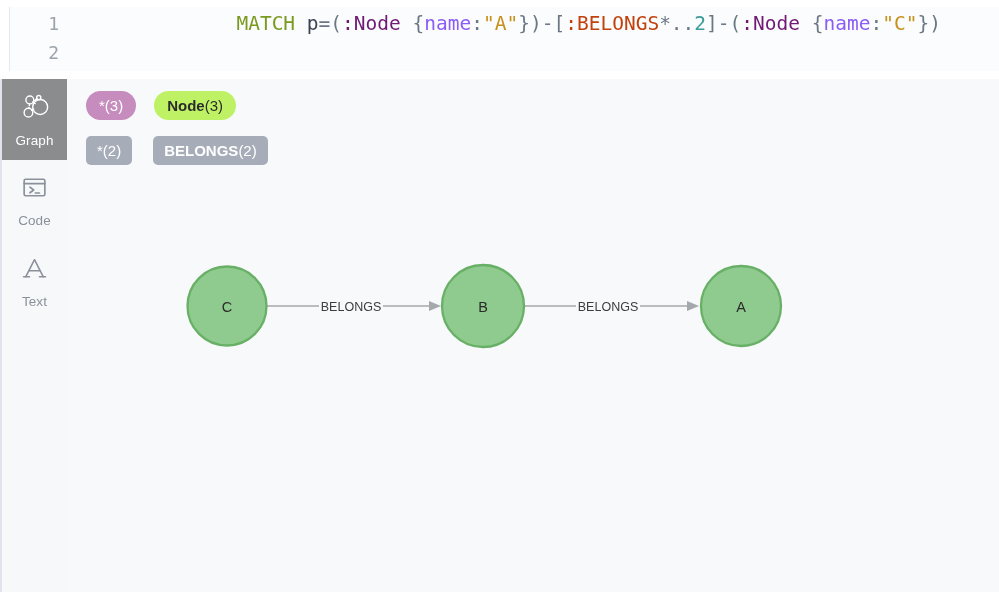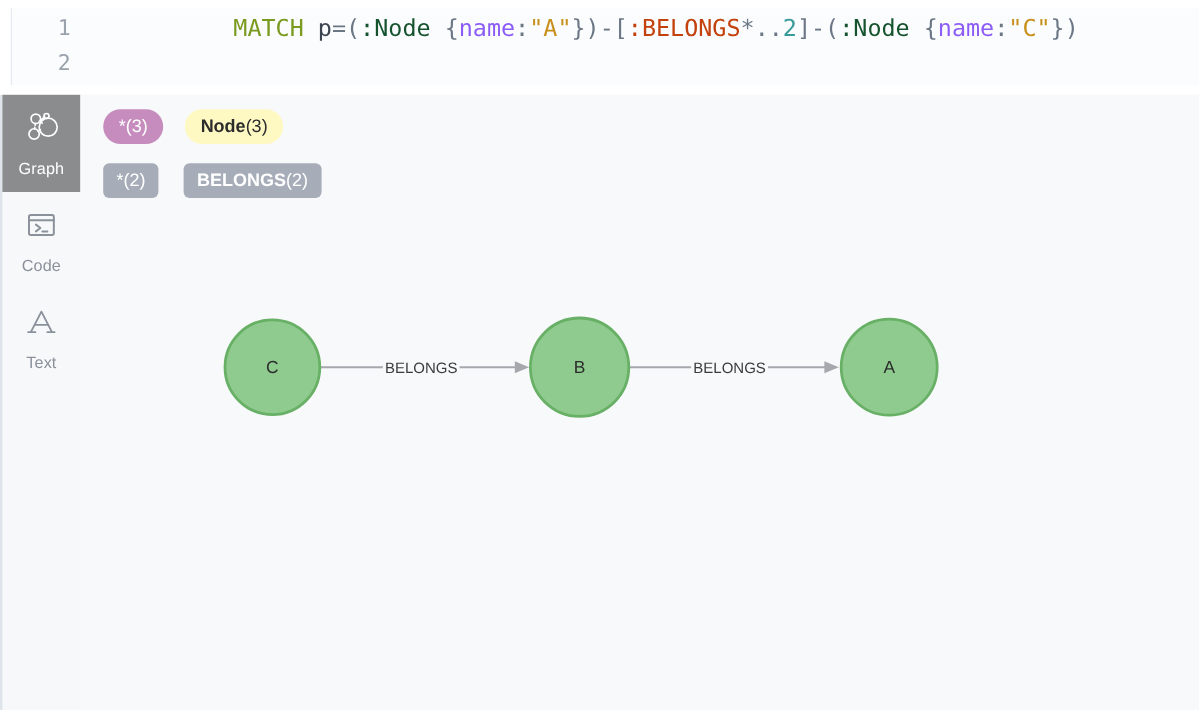--- a/index.html
+++ b/index.html
@@ -61,24 +61,24 @@
     font-family: "DejaVu Sans Mono", "Liberation Mono", monospace;
     font-size: 18px;
     padding-right: 0px;
     box-sizing: border-box;
     user-select: none;
   }
   .code-body {
     padding-left: 18px;
     color: #4b5563;
   }
-  .tok-kw     { color: #7a9a20; }
+  .tok-kw     { color: #7a9a20; margin-left: 42px; }
   .tok-var    { color: #3c4450; }
   .tok-punct  { color: #6b7785; }
-  .tok-label  { color: #14532d; }
+  .tok-label  { color: #701a75; }
   .tok-prop   { color: #8b5cf6; }
   .tok-string { color: #c8901a; }
   .tok-rel    { color: #c2410c; }
   .tok-num    { color: #3a9b9b; }
 
   
   .rail {
     position: absolute;
     left: 0;
     top: 79px;
@@ -160,21 +160,21 @@
     padding: 0 11px;
     font-size: 15px;
     line-height: 29px;
     align-items: center;
   }
   .chip .chip-name { font-weight: bold; }
   .chip .chip-count { font-weight: normal; }
 
   .chip-star-node  { background: #c58cbd; color: #ffffff; }
   .chip-star-node .chip-name { font-weight: normal; }
-  .chip-label-node { background: #fef9c3; color: #2c2c2c; align-items: center; }
+  .chip-label-node { background: #bef264; color: #2c2c2c; align-items: center; }
   .chip-star-rel   { background: #a7adb8; color: #ffffff; }
   .chip-star-rel .chip-name { font-weight: normal; }
   .chip-label-rel  { background: #a7adb8; color: #ffffff; }
   .gap-1 { width: 18px; }
   .gap-2 { width: 21px; }
 
   
   .canvas {
     position: absolute;
     left: 0; top: 0;

